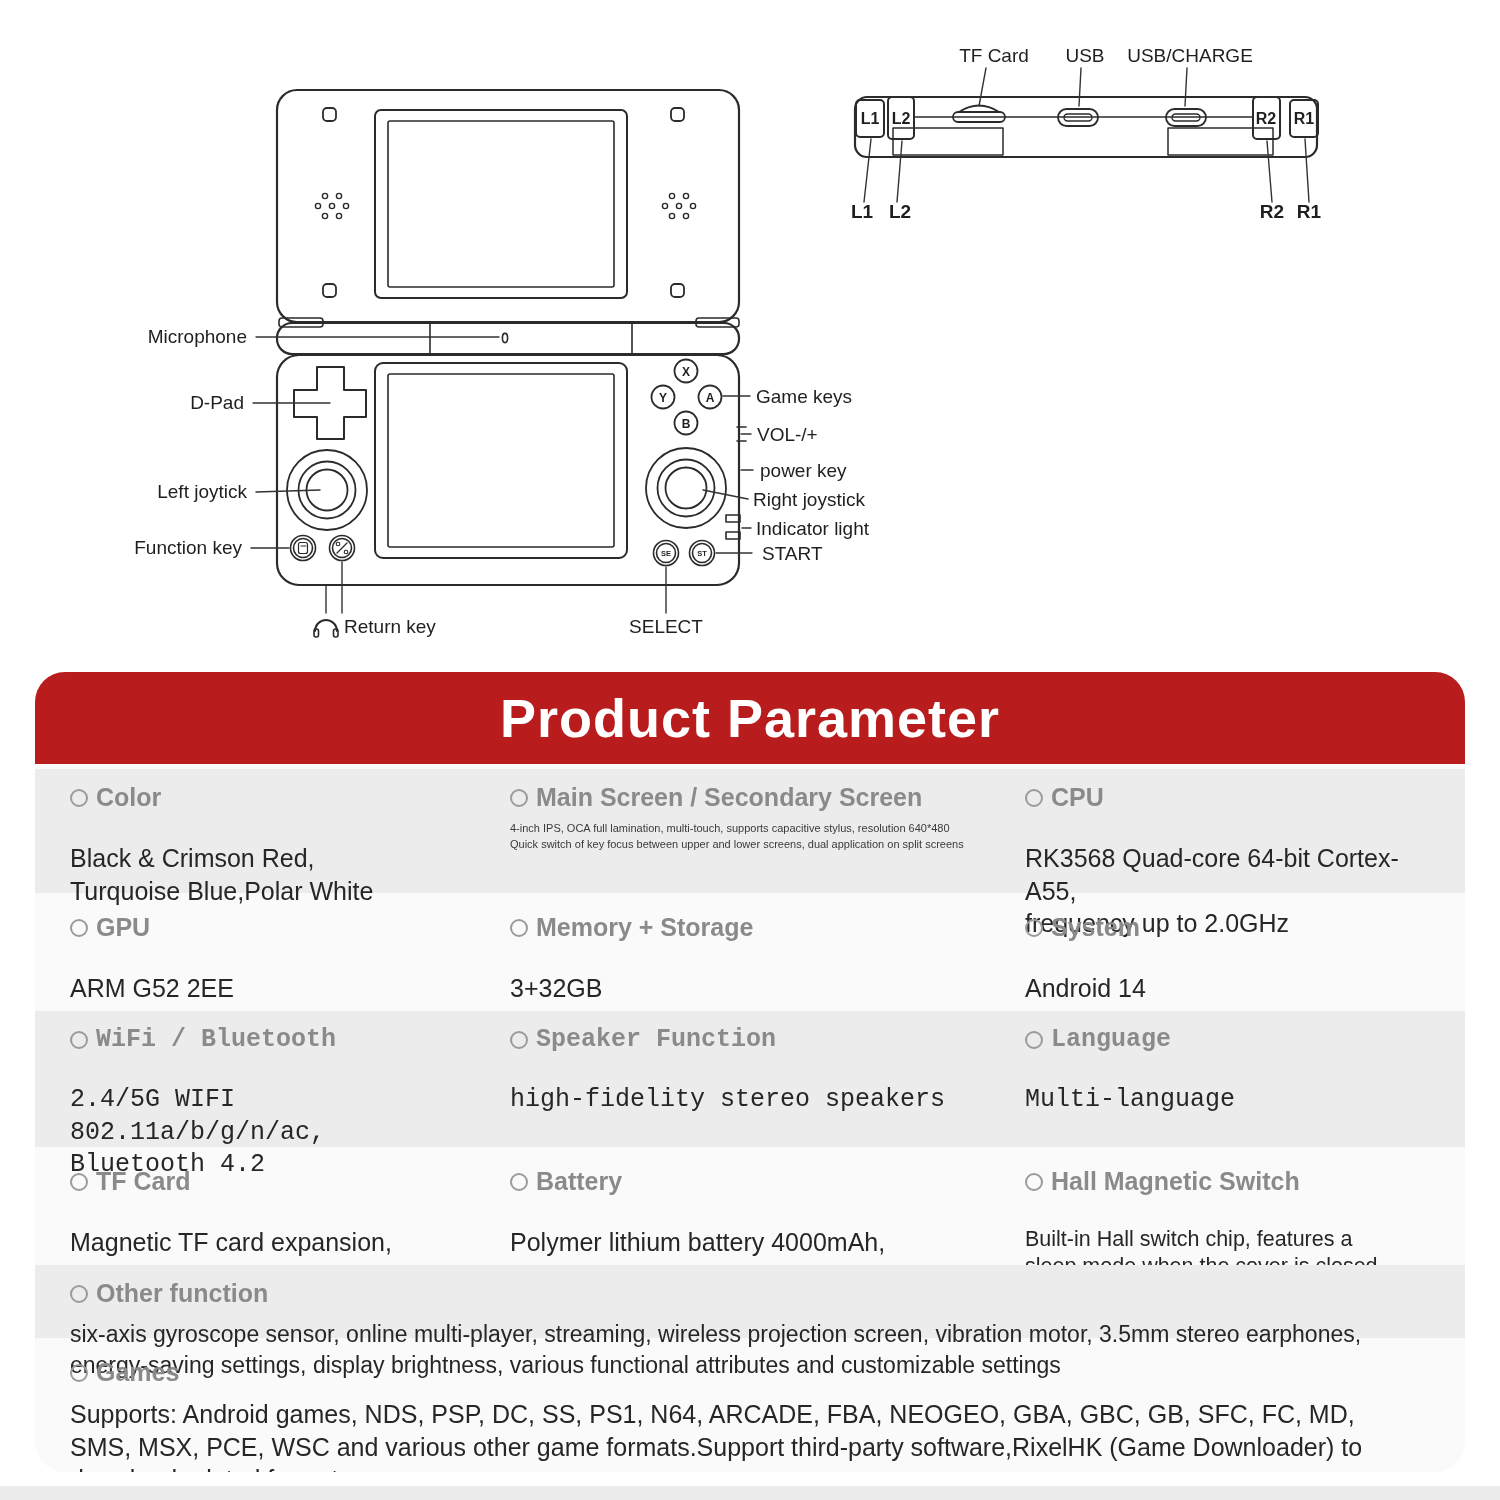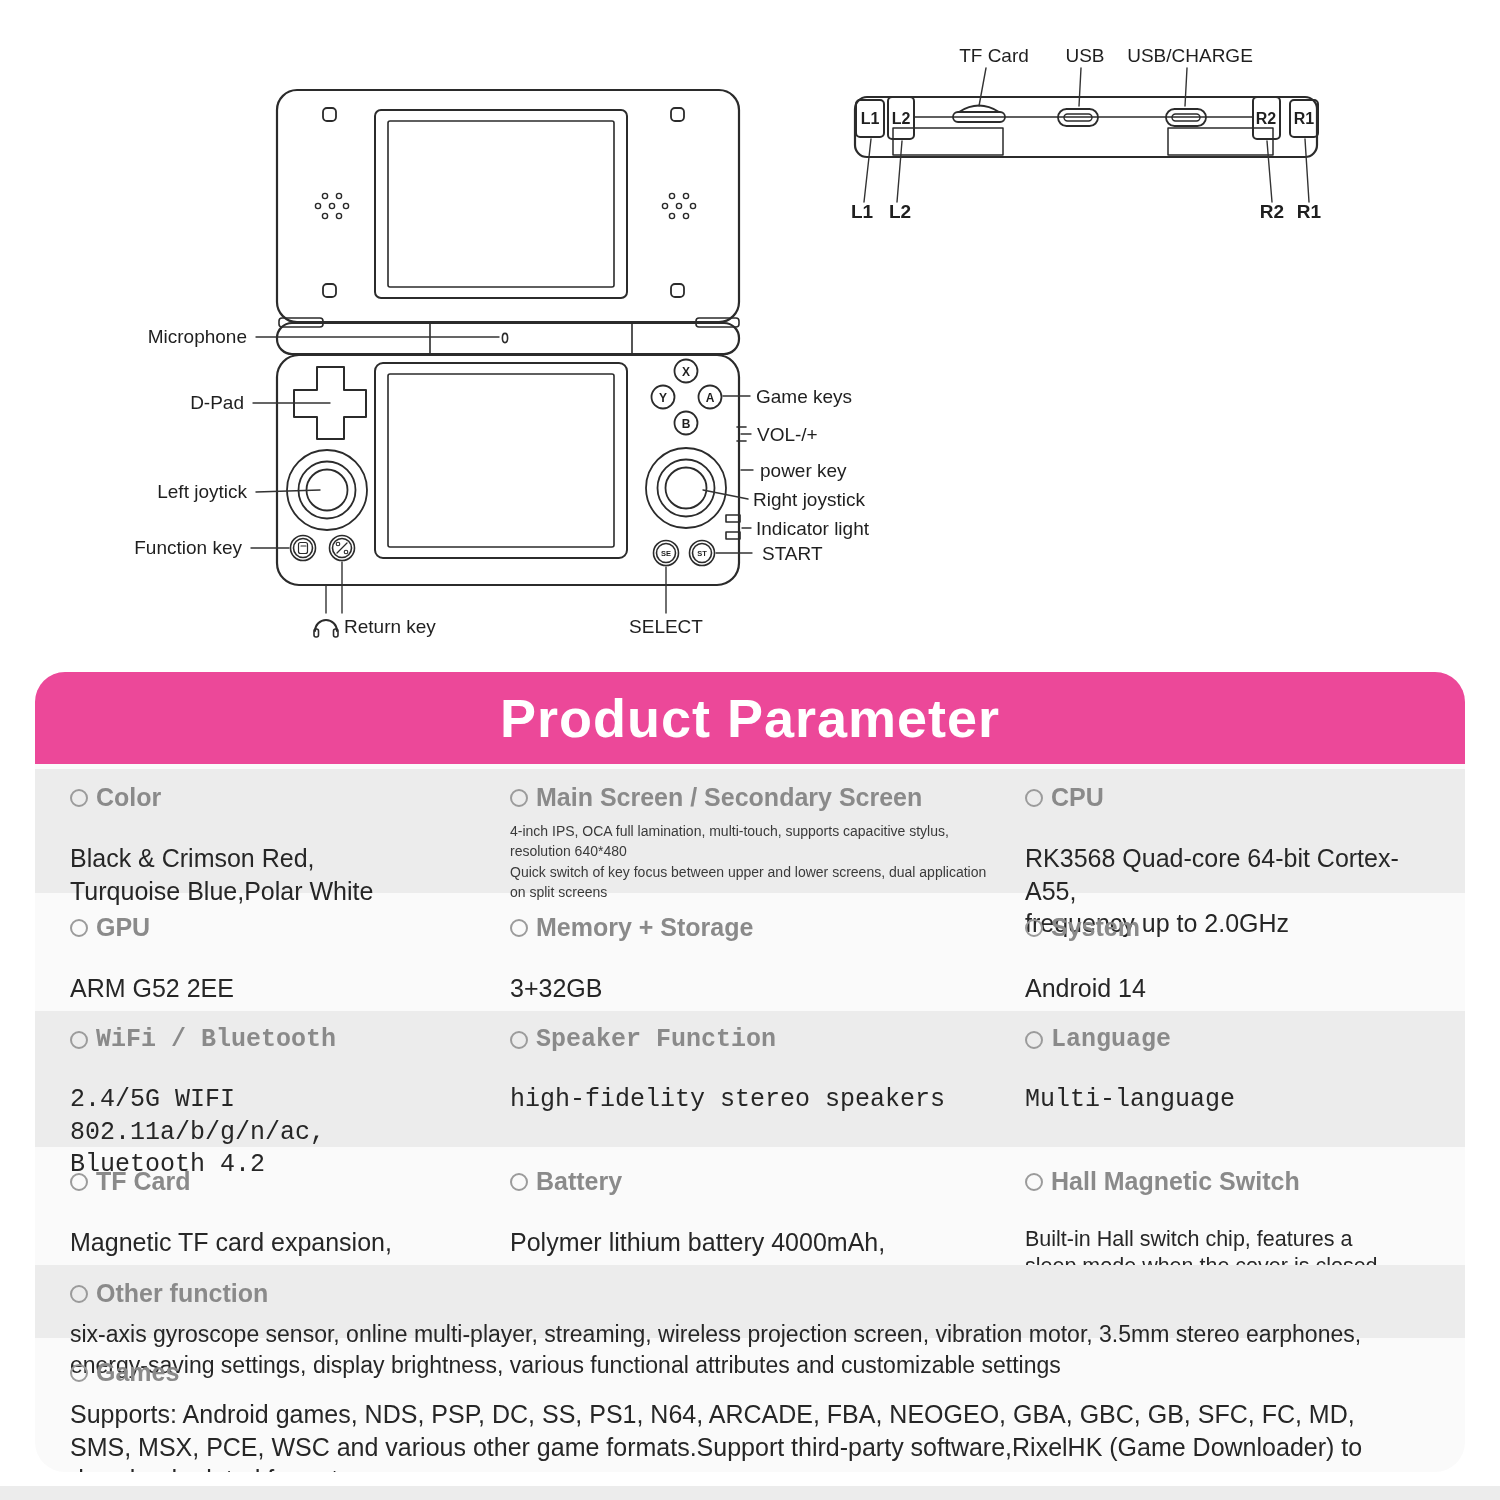--- a/index.html
+++ b/index.html
@@ -12,39 +12,39 @@
   .btn-letter{font-size:12px;font-weight:bold;fill:#1f1f1f;}
   .btn-letter-sm{font-size:7.5px;font-weight:bold;fill:#1f1f1f;}
   .shoulder-letter{font-size:16px;font-weight:bold;fill:#1f1f1f;}
   .shoulder-label{font-size:19px;font-weight:600;fill:#1f1f1f;}
 
   .card{
     position:absolute;left:35px;top:672px;width:1430px;height:800px;
     background:#fafafa;border-radius:30px;overflow:hidden;
   }
   .banner{
-    height:92px;background:#ec4899;display:flex;align-items:center;justify-content:center;
+    height:92px;background:#b91c1c;display:flex;align-items:center;justify-content:center;
   }
   .banner-title{color:#ffffff;font-size:54px;font-weight:bold;letter-spacing:1px;}
   .rows{display:flex;flex-direction:column;gap:6px;padding-top:5px;}
   .row{
     display:grid;grid-template-columns:440px 515px 1fr;
     padding:16px 28px 0 35px;box-sizing:border-box;
   }
   .row.alt{background:#ececec;}
   .row.wide{display:block;}
   .r1{height:124px;}.r2{height:106px;}.r3{height:136px;font-family:Liberation Mono, monospace;}.r4{height:106px;}
   .r5{height:73px;}.r6{height:128px;}
   .cell{padding-right:20px;}
   .param-label{display:flex;align-items:center;gap:8px;margin-bottom:13px;}
   .ring{width:18px;height:18px;border:2px solid #9b9b9b;border-radius:50%;flex:0 0 auto;box-sizing:border-box;background:transparent;}
   .param-label-text{font-size:25px;font-weight:bold;color:#8a8a8a;line-height:1;}
   .param-value{font-size:25px;color:#262626;line-height:1.3;white-space:pre-line;margin-top:32px;}
   .param-value.value-sm{font-size:21.5px;line-height:1.25;}
-  .small-text{font-size:14px;color:#3a3a3a;line-height:1.45;white-space:pre-line;margin-top:-2px;}
+  .small-text{font-size:11px;color:#3a3a3a;line-height:1.45;white-space:pre-line;margin-top:-2px;}
   .wide-text{font-size:23px;color:#262626;line-height:1.35;padding-right:30px;}
   .wide-text.games{font-size:25px;line-height:1.3;}
   .bottom-strip{position:absolute;left:0;top:1486px;width:1500px;height:14px;background:#ececec;}
 </style>
 </head>
 <body>
 
 <svg width="1500" height="660" viewBox="0 0 1500 660" style="position:absolute;left:0;top:0;" fill="none" stroke-linecap="round" stroke-linejoin="round">
 
   <g stroke="#2b2b2b">

